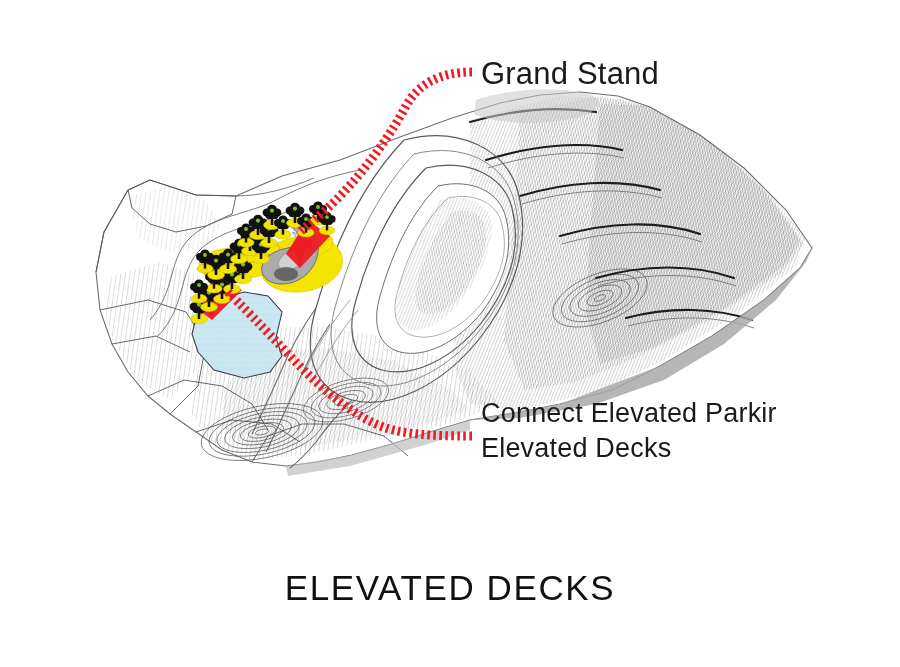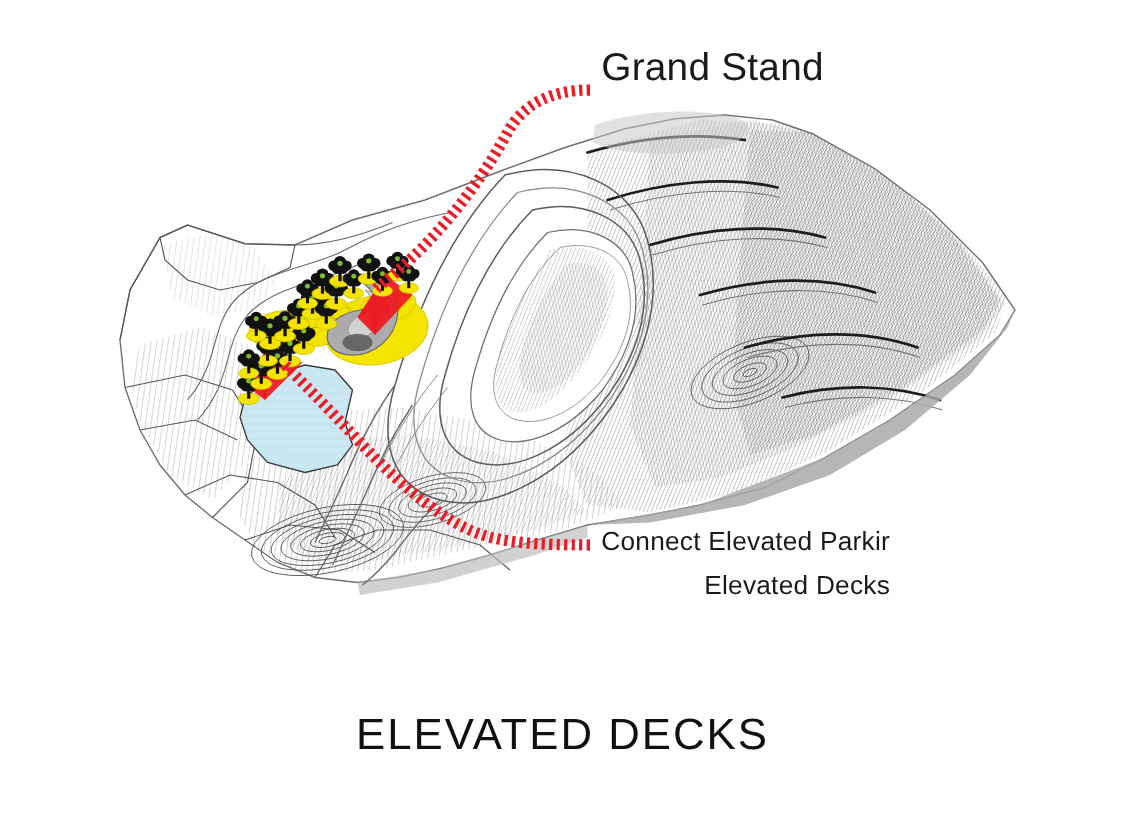--- a/index.html
+++ b/index.html
@@ -23,30 +23,29 @@
   .anno-text {
     position: absolute;
     color: #1a1a1a;
     font-family: "Liberation Sans", sans-serif;
     font-weight: 300;
     white-space: nowrap;
     letter-spacing: 0.2px;
   }
   #label-grand-stand {
     left: 481px;
-    top: 36px;
+    top: 56px;
     font-size: 31px;
     line-height: 36px;
   }
   #label-connect {
     left: 481px;
-    top: 416px;
-    font-size: 21px;
+    top: 396px;
+    font-size: 27px;
     line-height: 35px;
-    text-align: right;
   }
   #label-connect div { display: block; }
   #plate-title {
     position: absolute;
     left: 0;
     right: 0;
     top: 568px;
     text-align: center;
     color: #111111;
     font-size: 35px;

